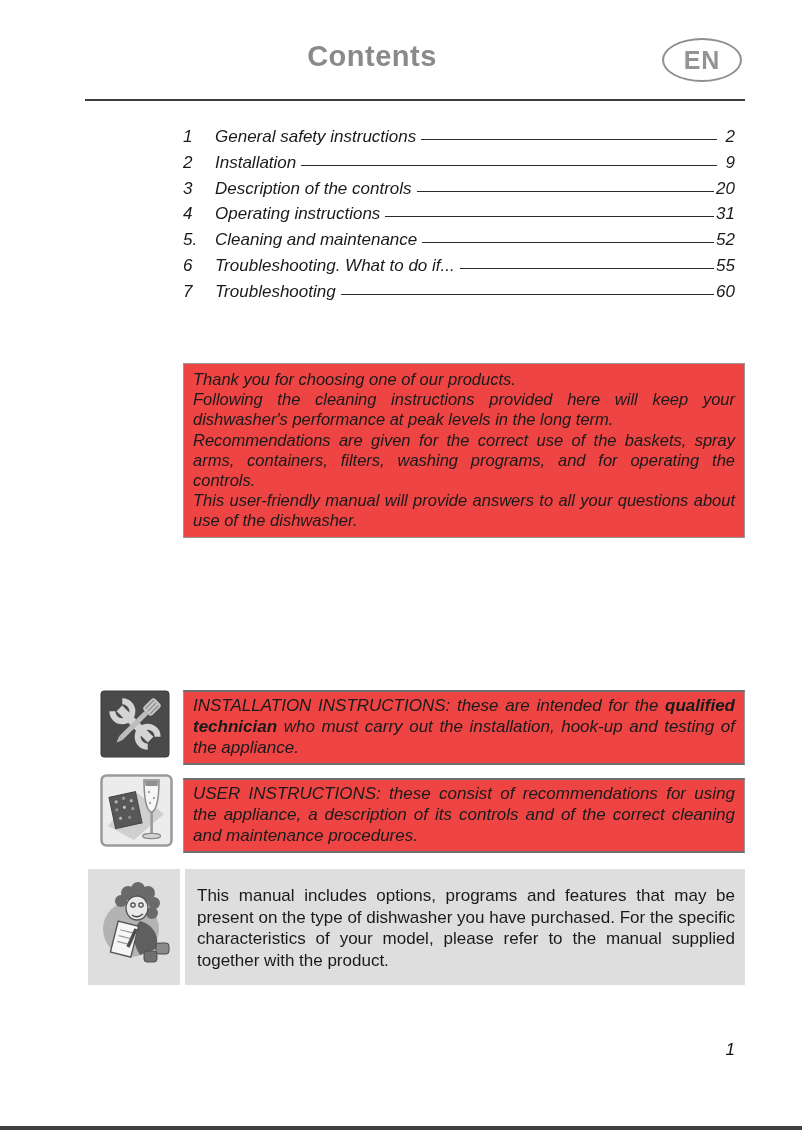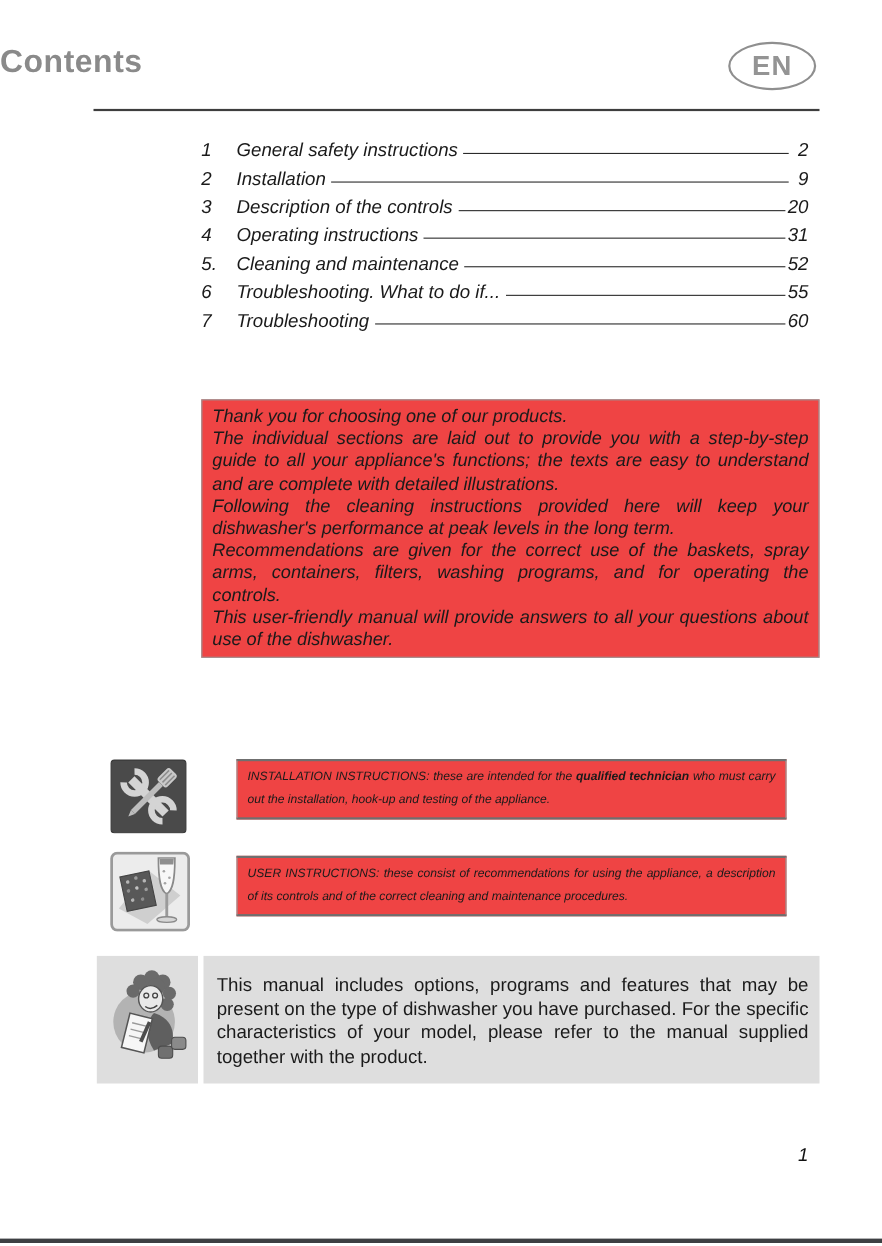--- a/index.html
+++ b/index.html
@@ -12,21 +12,21 @@
     font-family: "Liberation Sans", sans-serif;
     color: #1a1a1a;
     overflow: hidden;
     margin: 0 auto;
   }
   
   .doc-title {
     position: absolute;
     top: 40px; left: 0;
     width: 744px;
-    text-align: left;
+    text-align: center;
     font-size: 29px;
     font-weight: bold;
     color: #8a8a8a;
     letter-spacing: 0.5px;
   }
   .lang-badge {
     position: absolute;
     top: 38px; left: 662px;
     width: 80px; height: 44px;
     border: 2px solid #8f8f8f;
@@ -74,27 +74,26 @@
     position: absolute;
     top: 363px; left: 183px;
     width: 562px;
     padding: 5px 9px 6px 9px;
     font-size: 16.5px;
     line-height: 20.2px;
   }
   .note-box {
     position: absolute;
     left: 183px;
-    width: 500px;
+    width: 562px;
     padding: 4px 9px 5px 9px;
-    font-size: 11px;
+    font-size: 17px;
     line-height: 20.8px;
     border-top: 2px solid #6f6f6f;
     border-bottom: 2px solid #6f6f6f;
-    margin-left: 32px;
   }
   .inst-box { top: 690px; }
   .user-box { top: 778px; }
   .model-box {
     position: absolute;
     top: 869px; left: 185px;
     width: 560px; height: 116px;
     background: #dedede;
     font-style: normal;
     font-size: 17px;
@@ -181,21 +180,20 @@
     <div class="toc-row">
       <span class="toc-num">7</span>
       <span class="toc-title">Troubleshooting</span>
       <span class="toc-leader"></span>
       <span class="toc-page">60</span>
     </div>
   </div>
 
   <div class="gray-box intro-box">
     <p>Thank you for choosing one of our products.</p>
-    <p>The individual sections are laid out to provide you with a step-by-step guide to all your appliance's functions; the texts are easy to understand and are complete with detailed illustrations.</p>
     <p>Following the cleaning instructions provided here will keep your dishwasher's performance at peak levels in the long term.</p>
     <p>Recommendations are given for the correct use of the baskets, spray arms, containers, filters, washing programs, and for operating the controls.</p>
     <p>This user-friendly manual will provide answers to all your questions about use of the dishwasher.</p>
   </div>
 
   <div class="icon-abs inst-icon">
     <svg width="70" height="68" viewBox="0 0 70 68">
       <rect x="1" y="1" width="68" height="66" rx="3" fill="#4a4a4a" stroke="#3a3a3a"></rect>
       <g transform="rotate(-45 35 34)">
         <path d="M28 9 A 10 10 0 1 0 42 9" fill="none" stroke="#d4d4d4" stroke-width="6"></path>

